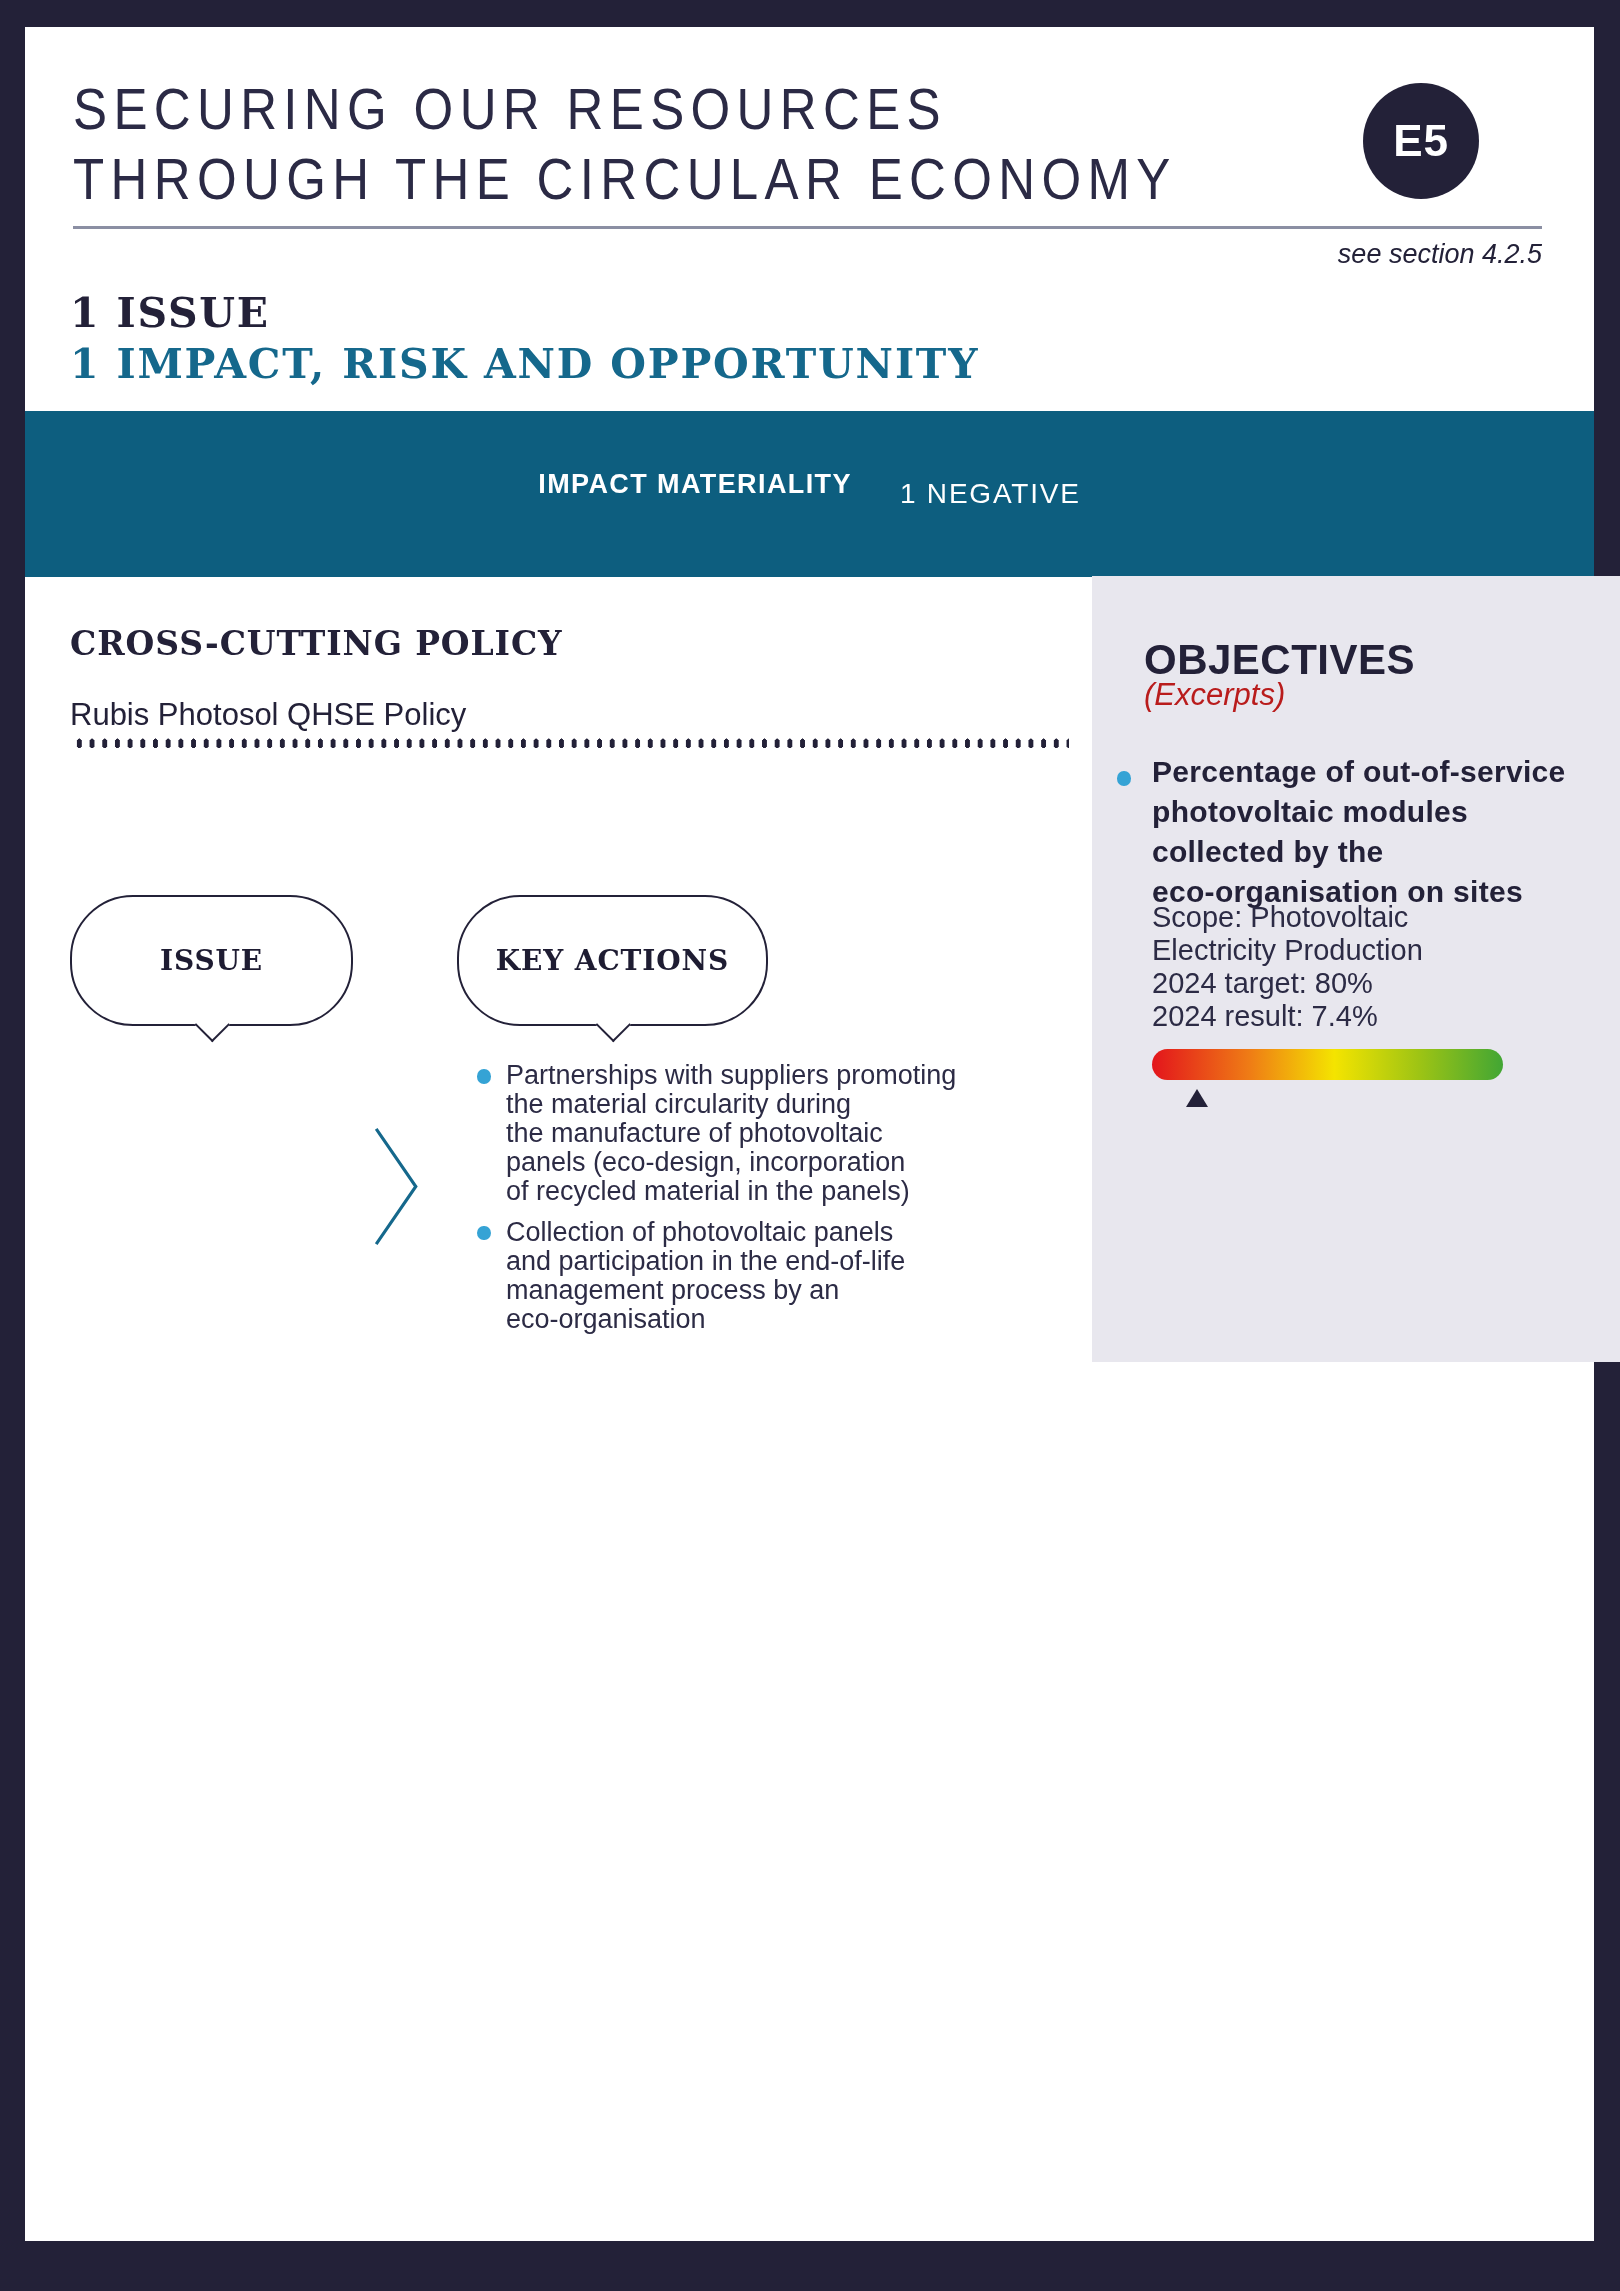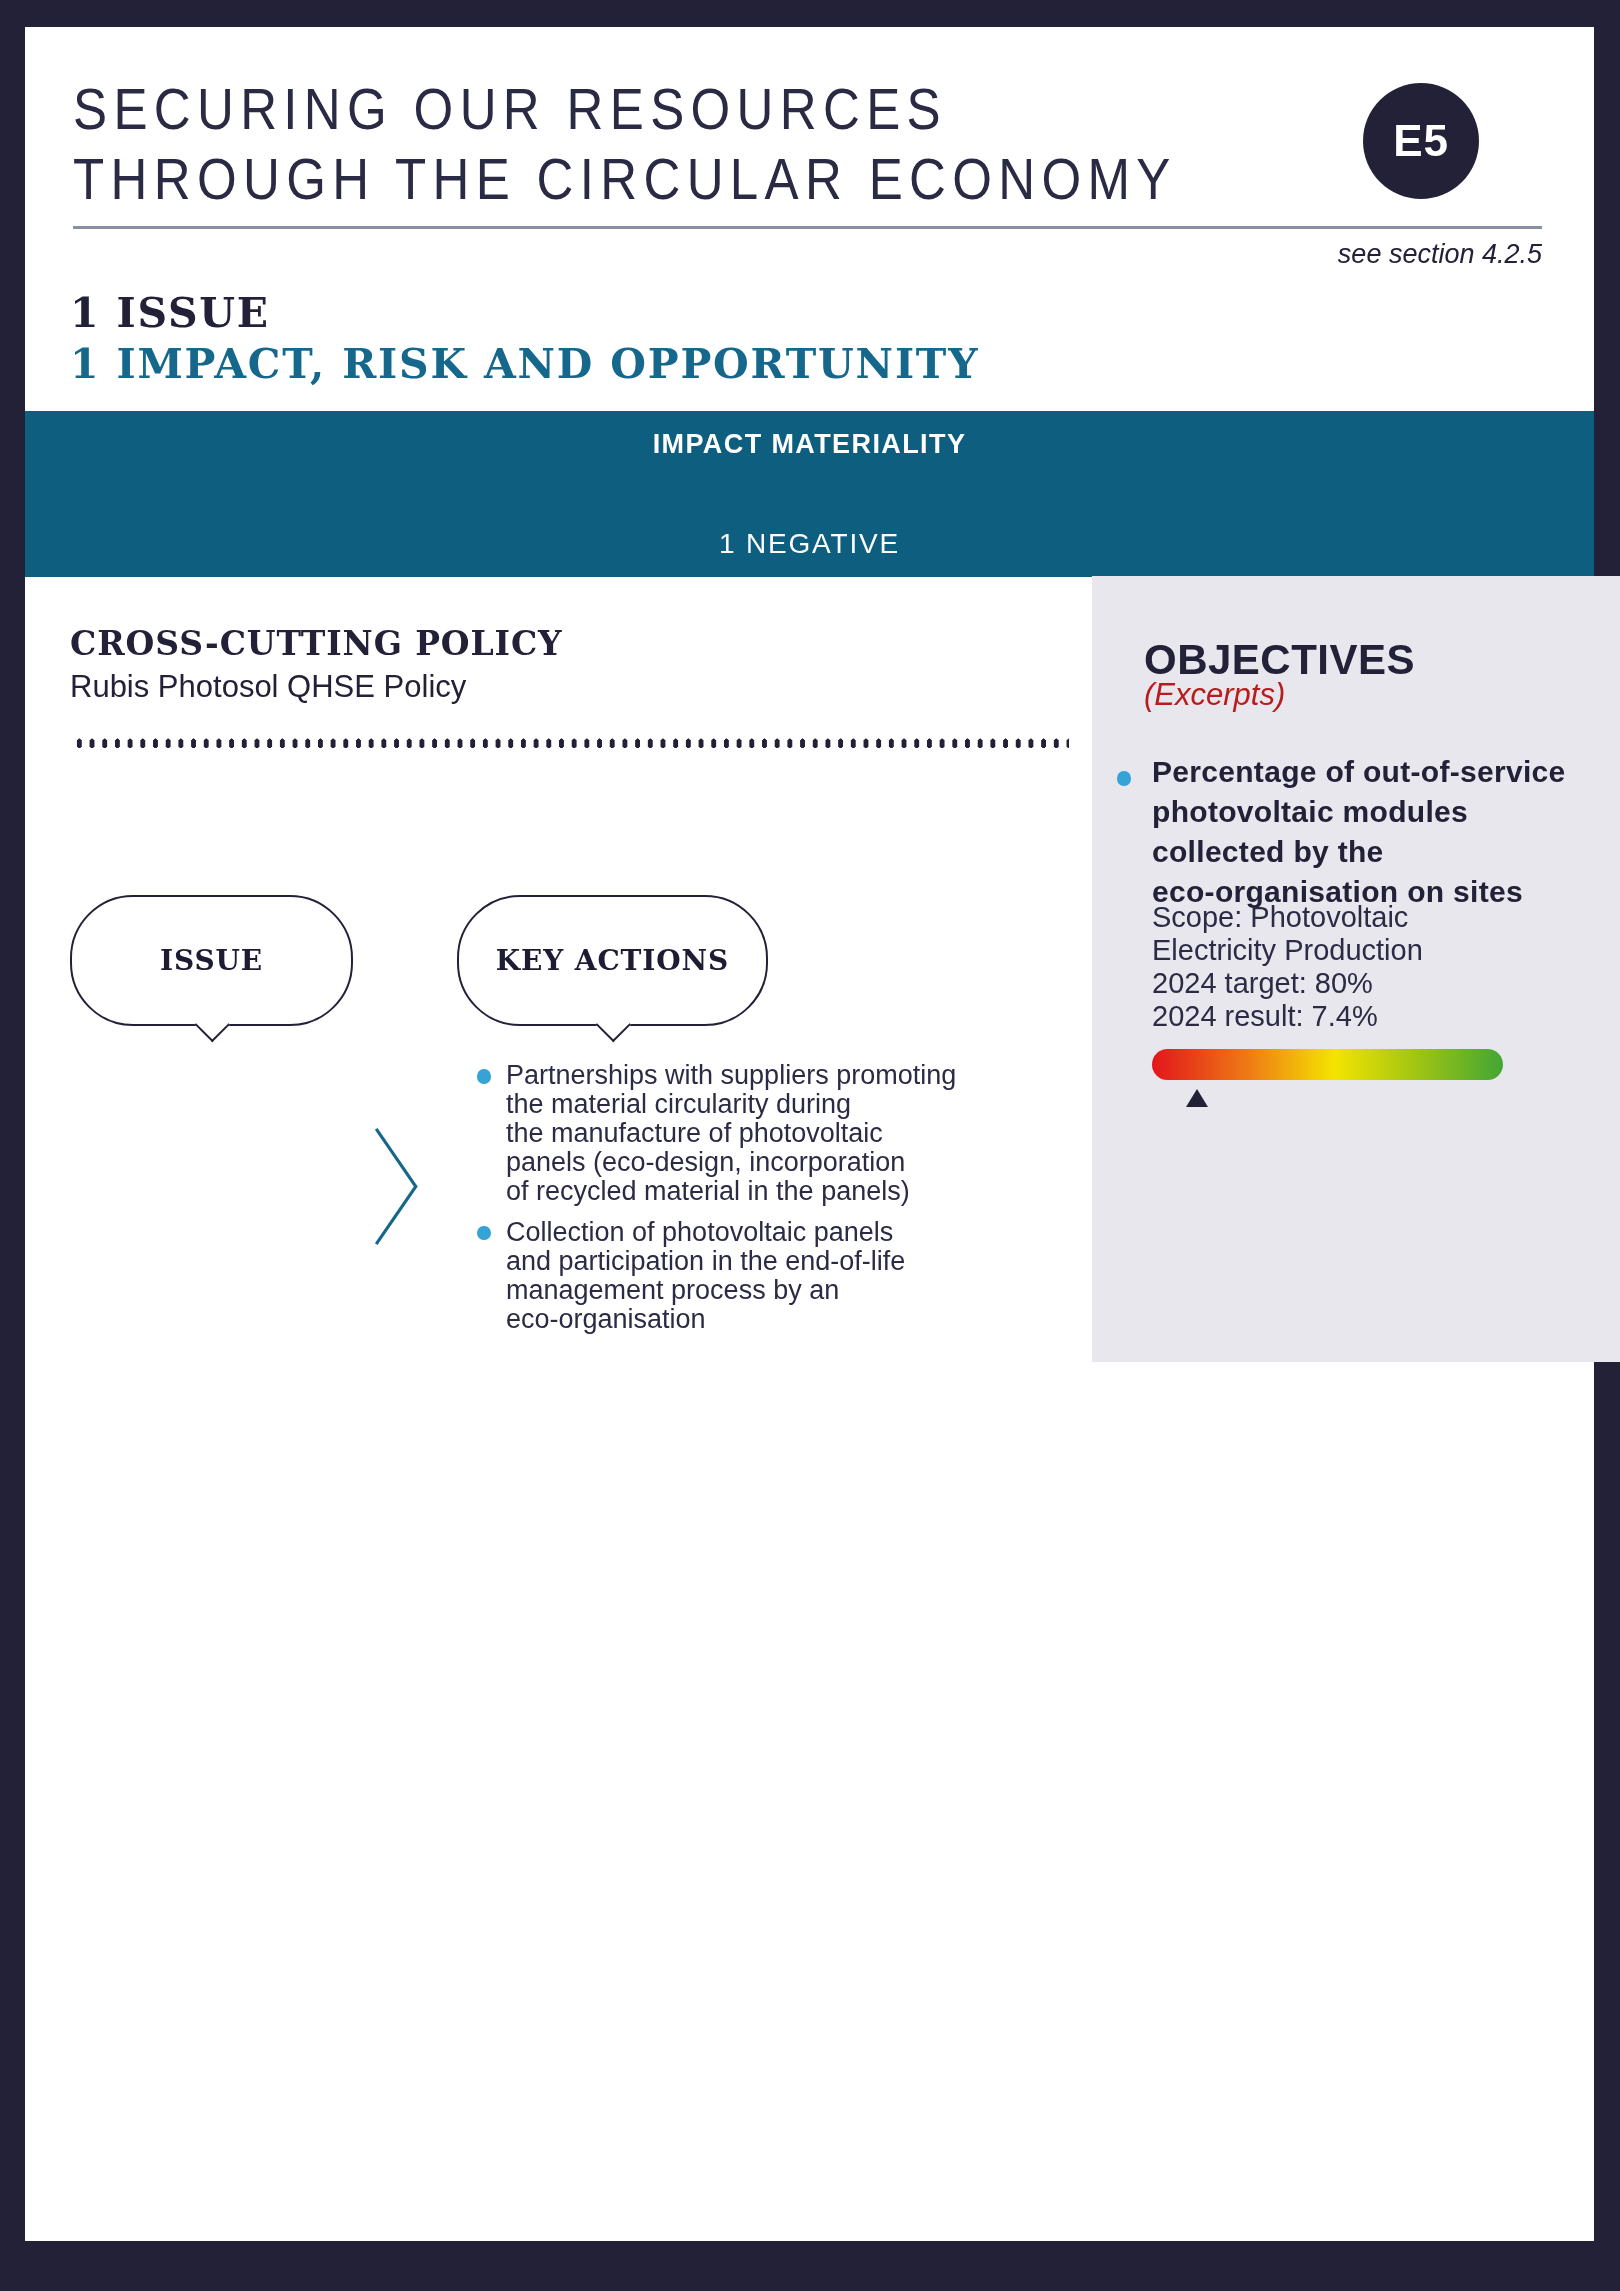--- a/index.html
+++ b/index.html
@@ -29,27 +29,27 @@
   .see-section-note{
     position:absolute;left:1060px;top:212px;width:457px;text-align:right;
     font-style:italic;font-size:27px;color:var(--navy);
   }
   .slab{font-family:"DejaVu Serif","Liberation Serif",serif;font-weight:700;}
   .issue-count{position:absolute;left:45px;top:262px;font-size:41px;letter-spacing:1.8px;color:var(--navy);}
   .iro-count{position:absolute;left:45px;top:313px;font-size:41px;letter-spacing:1.8px;color:var(--teal-text);}
   
   .materiality-banner{
     position:absolute;left:0;top:384px;width:1569px;height:166px;background:var(--teal);
-    display:flex;flex-direction:column;align-items:center;justify-content:center;color:#fff;gap:48px;
+    display:flex;flex-direction:row;align-items:center;justify-content:center;color:#fff;gap:48px;
   }
   .materiality-title{font-size:27px;font-weight:700;letter-spacing:1.4px;margin-bottom:20px;}
   .materiality-value{font-size:28px;font-weight:400;letter-spacing:1.8px;}
   
   .policy-heading{position:absolute;left:45px;top:597px;font-size:33px;letter-spacing:0.9px;color:var(--navy);}
-  .policy-name{position:absolute;left:45px;top:642px;font-size:31px;color:var(--navy);}
+  .policy-name{position:absolute;left:45px;top:670px;font-size:31px;color:var(--navy);}
   .dotted-separator{
     position:absolute;left:48px;top:711px;width:996px;height:11px;
     background-image:radial-gradient(ellipse 2.7px 5px at 6.3px 5.4px,var(--navy) 97%,transparent 100%);
     background-size:12.7px 11px;background-repeat:repeat-x;
   }
   .bubble{
     position:absolute;height:127px;border:2.7px solid var(--navy);border-radius:63px;background:#fff;
     display:flex;align-items:center;justify-content:center;
   }
   .bubble::after{

